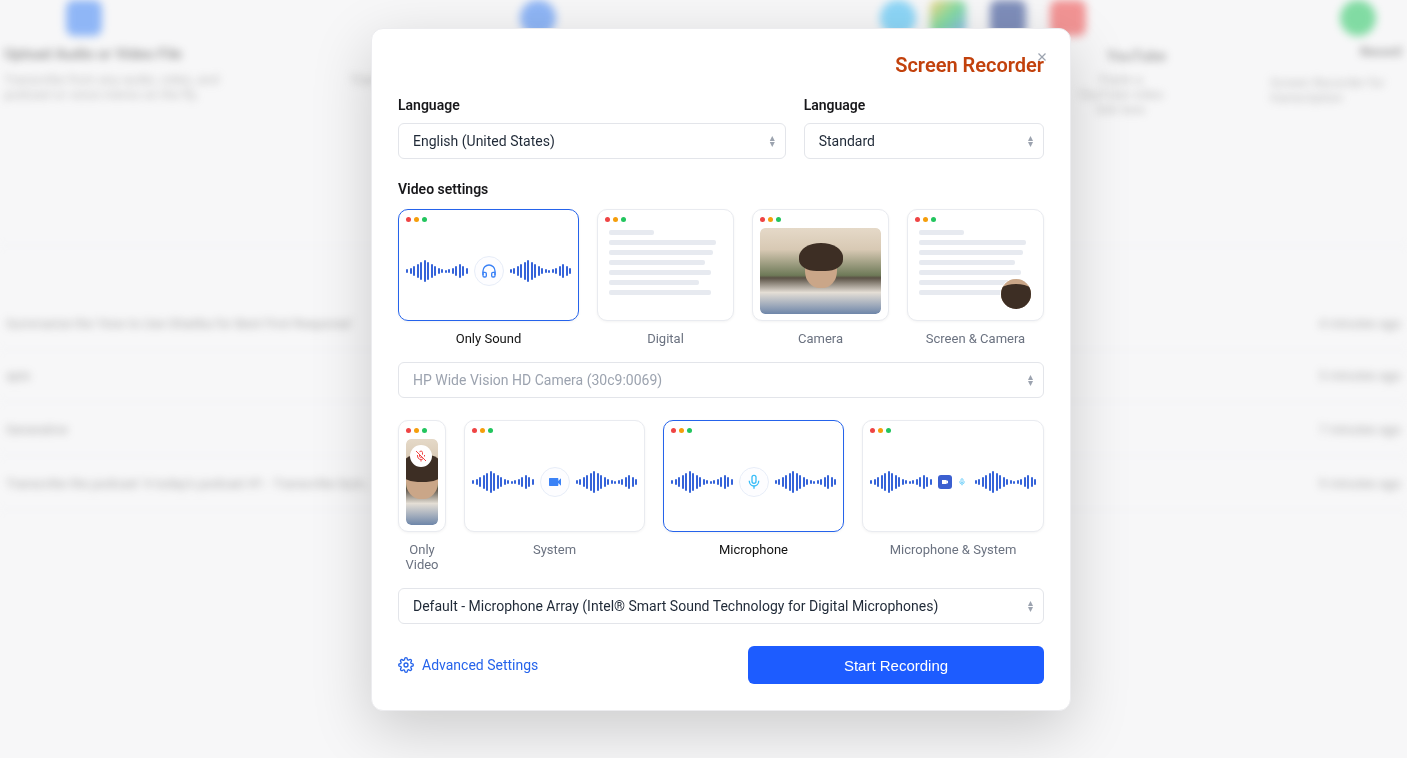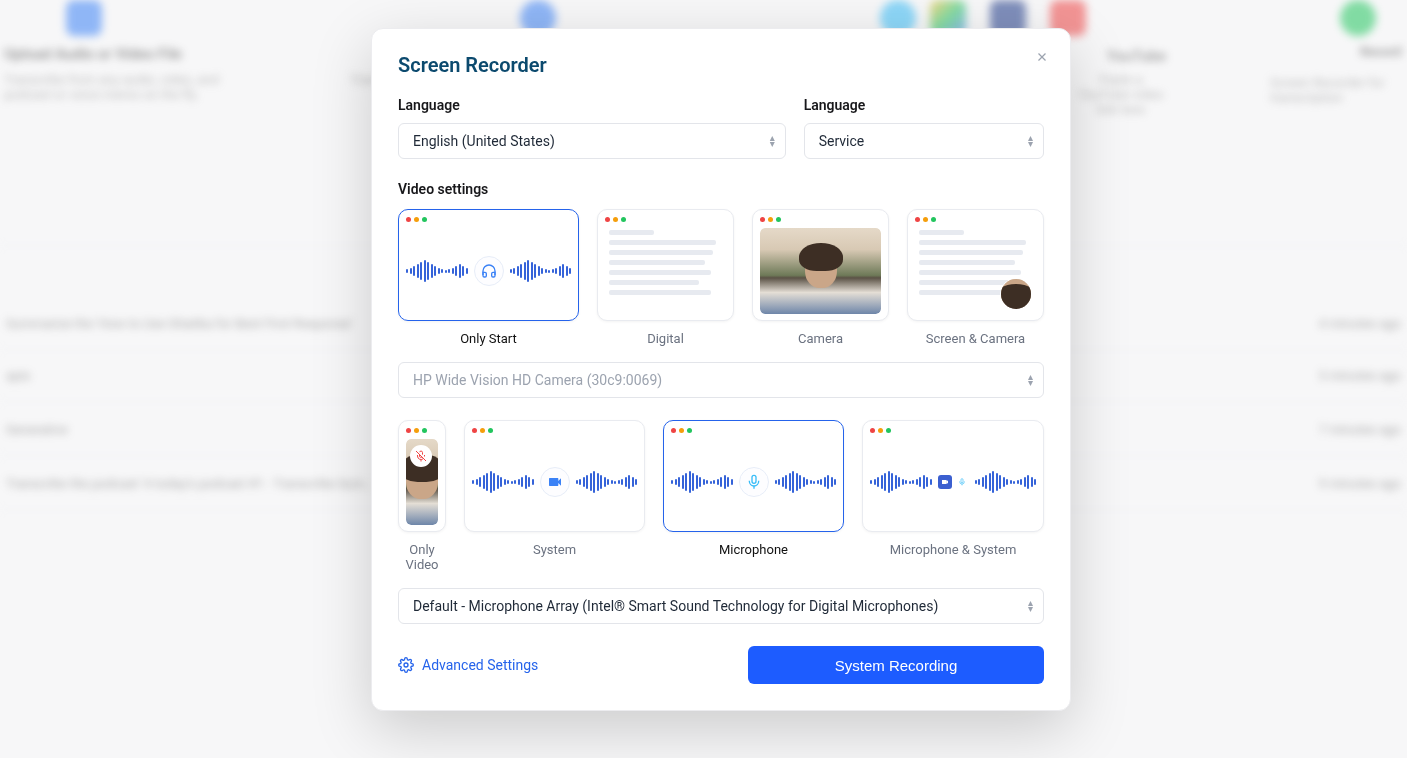--- a/index.html
+++ b/index.html
@@ -56,21 +56,21 @@
     top: 14px;
     width: 28px;
     height: 28px;
     display:flex;
     align-items:center;
     justify-content:center;
     color:#9ca3af;
     cursor:pointer;
     border-radius:4px;
   }
-  .title { text-align:left; font-size:20px; font-weight:600; color:#0c4a6e; margin-bottom: 20px; }
+  .title { text-align:right; font-size:20px; font-weight:600; color:#c2410c; margin-bottom: 20px; }
   .row { display:flex; gap:18px; }
   .col { flex:1; display:flex; flex-direction:column; }
   .field-label { font-size:14px; font-weight:600; color:#18181b; margin-bottom:10px; }
   .select {
     width:100%;
     height:36px;
     border:1px solid #e3e5ea;
     border-radius:6px;
     padding:0 30px 0 14px;
     font-size:14px;
@@ -205,21 +205,21 @@
     <div class="col">
       <div class="field-label">Language</div>
       <div class="select">
         <span>English (United States)</span>
         <span class="chevrons">▴<br>▾</span>
       </div>
     </div>
     <div class="col" style="flex:0.62">
       <div class="field-label">Language</div>
       <div class="select">
-        <span>Service</span>
+        <span>Standard</span>
         <span class="chevrons">▴<br>▾</span>
       </div>
     </div>
   </div>
 
   <div class="section">
     <div class="section-label">Video settings</div>
     <div class="options">
 
       <div class="opt">
@@ -273,21 +273,21 @@
                   <div class="bar" style="height: 4px;"></div>
                   <div class="bar" style="height: 6px;"></div>
                   <div class="bar" style="height: 10px;"></div>
                   <div class="bar" style="height: 14px;"></div>
                   <div class="bar" style="height: 10px;"></div>
                   <div class="bar" style="height: 6px;"></div>
                 </div>
             </div>
           </div>
         </div>
-        <div class="opt-label sel">Only Start</div>
+        <div class="opt-label sel">Only Sound</div>
       </div>
 
       <div class="opt">
         <div class="card">
           <div class="dots">
               <div class="dot r"></div>
               <div class="dot y"></div>
               <div class="dot g"></div>
             </div>
           <div class="inner" style="align-items:flex-start;">
@@ -577,15 +577,15 @@
   </div>
 
   <div class="footer">
     <div class="adv">
       <svg viewBox="0 0 24 24" fill="none" stroke="currentColor" stroke-width="2">
           <circle cx="12" cy="12" r="3"></circle>
           <path d="M19.4 15a1.65 1.65 0 0 0 .33 1.82l.06.06a2 2 0 1 1-2.83 2.83l-.06-.06a1.65 1.65 0 0 0-1.82-.33 1.65 1.65 0 0 0-1 1.51V21a2 2 0 1 1-4 0v-.09a1.65 1.65 0 0 0-1-1.51 1.65 1.65 0 0 0-1.82.33l-.06.06a2 2 0 1 1-2.83-2.83l.06-.06a1.65 1.65 0 0 0 .33-1.82 1.65 1.65 0 0 0-1.51-1H3a2 2 0 1 1 0-4h.09a1.65 1.65 0 0 0 1.51-1 1.65 1.65 0 0 0-.33-1.82l-.06-.06a2 2 0 1 1 2.83-2.83l.06.06a1.65 1.65 0 0 0 1.82.33h0a1.65 1.65 0 0 0 1-1.51V3a2 2 0 1 1 4 0v.09a1.65 1.65 0 0 0 1 1.51h0a1.65 1.65 0 0 0 1.82-.33l.06-.06a2 2 0 1 1 2.83 2.83l-.06.06a1.65 1.65 0 0 0-.33 1.82v0a1.65 1.65 0 0 0 1.51 1H21a2 2 0 1 1 0 4h-.09a1.65 1.65 0 0 0-1.51 1z"></path>
         </svg>
       <span>Advanced Settings</span>
     </div>
-    <button class="primary">System Recording</button>
+    <button class="primary">Start Recording</button>
   </div>
 </div>
 
 </body></html>

